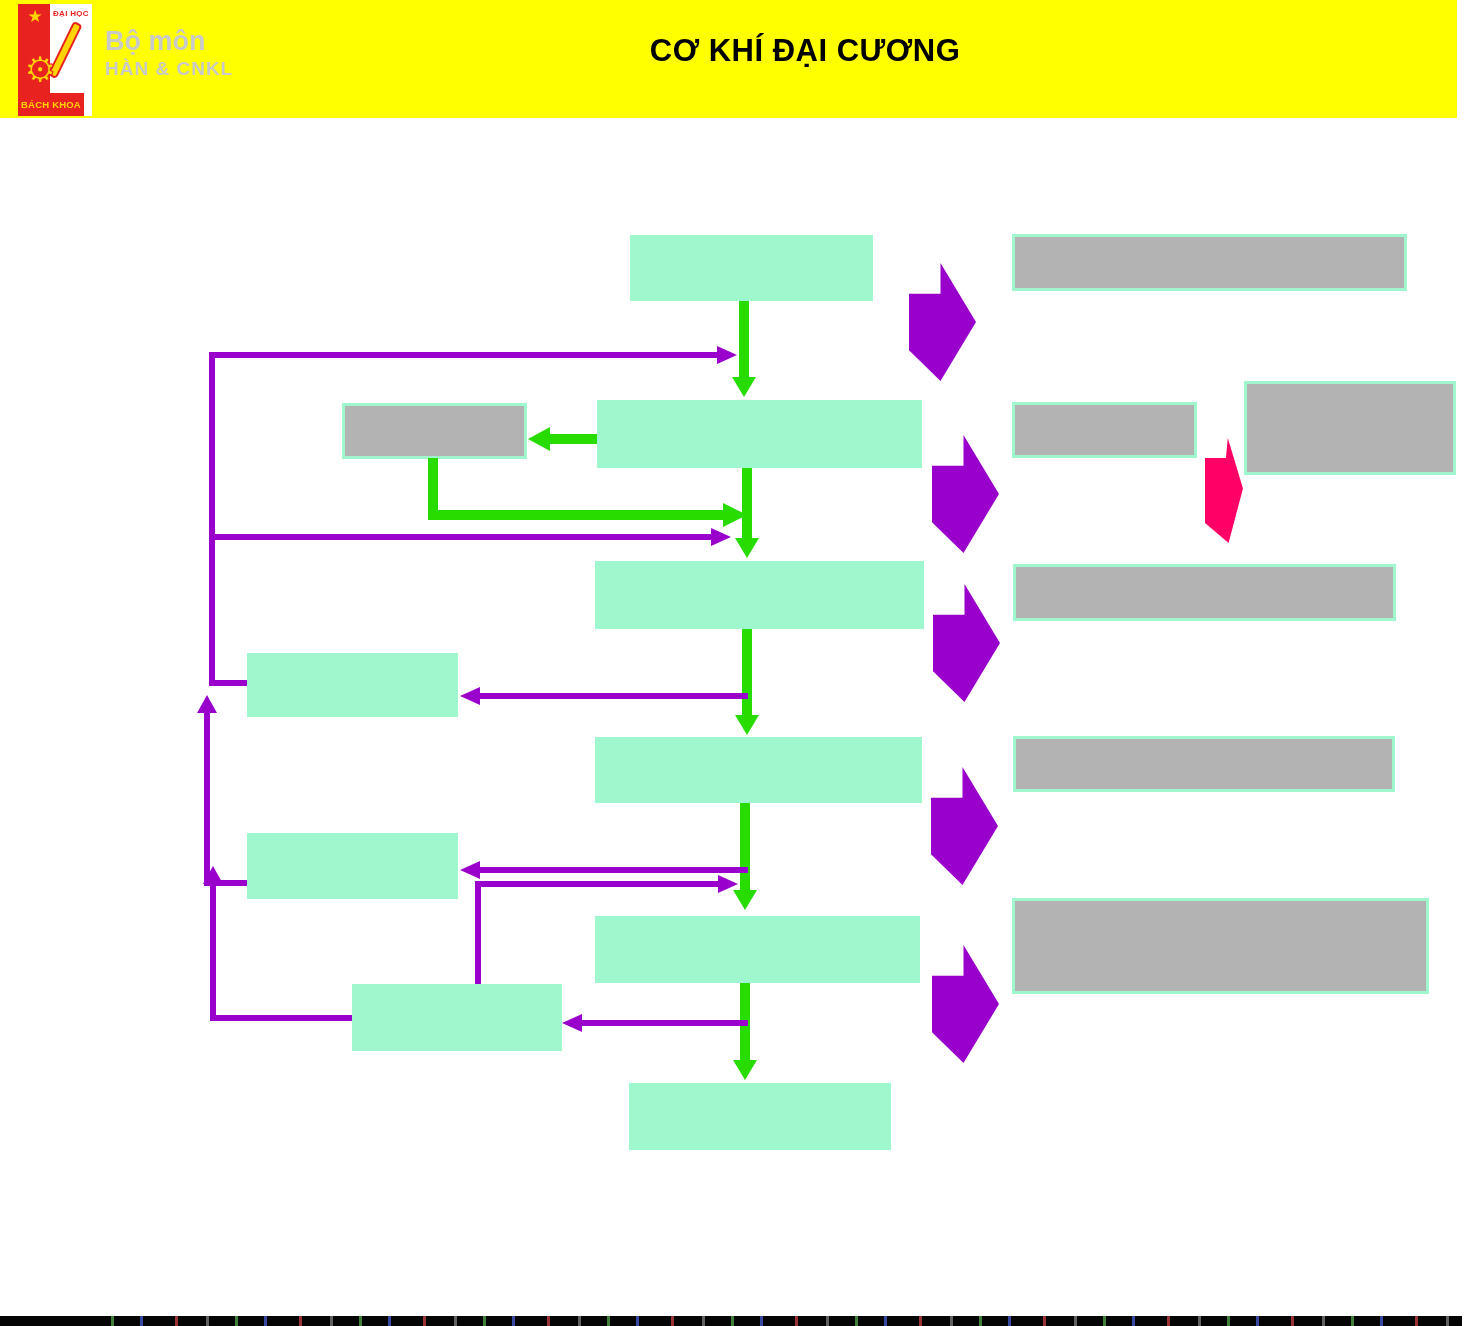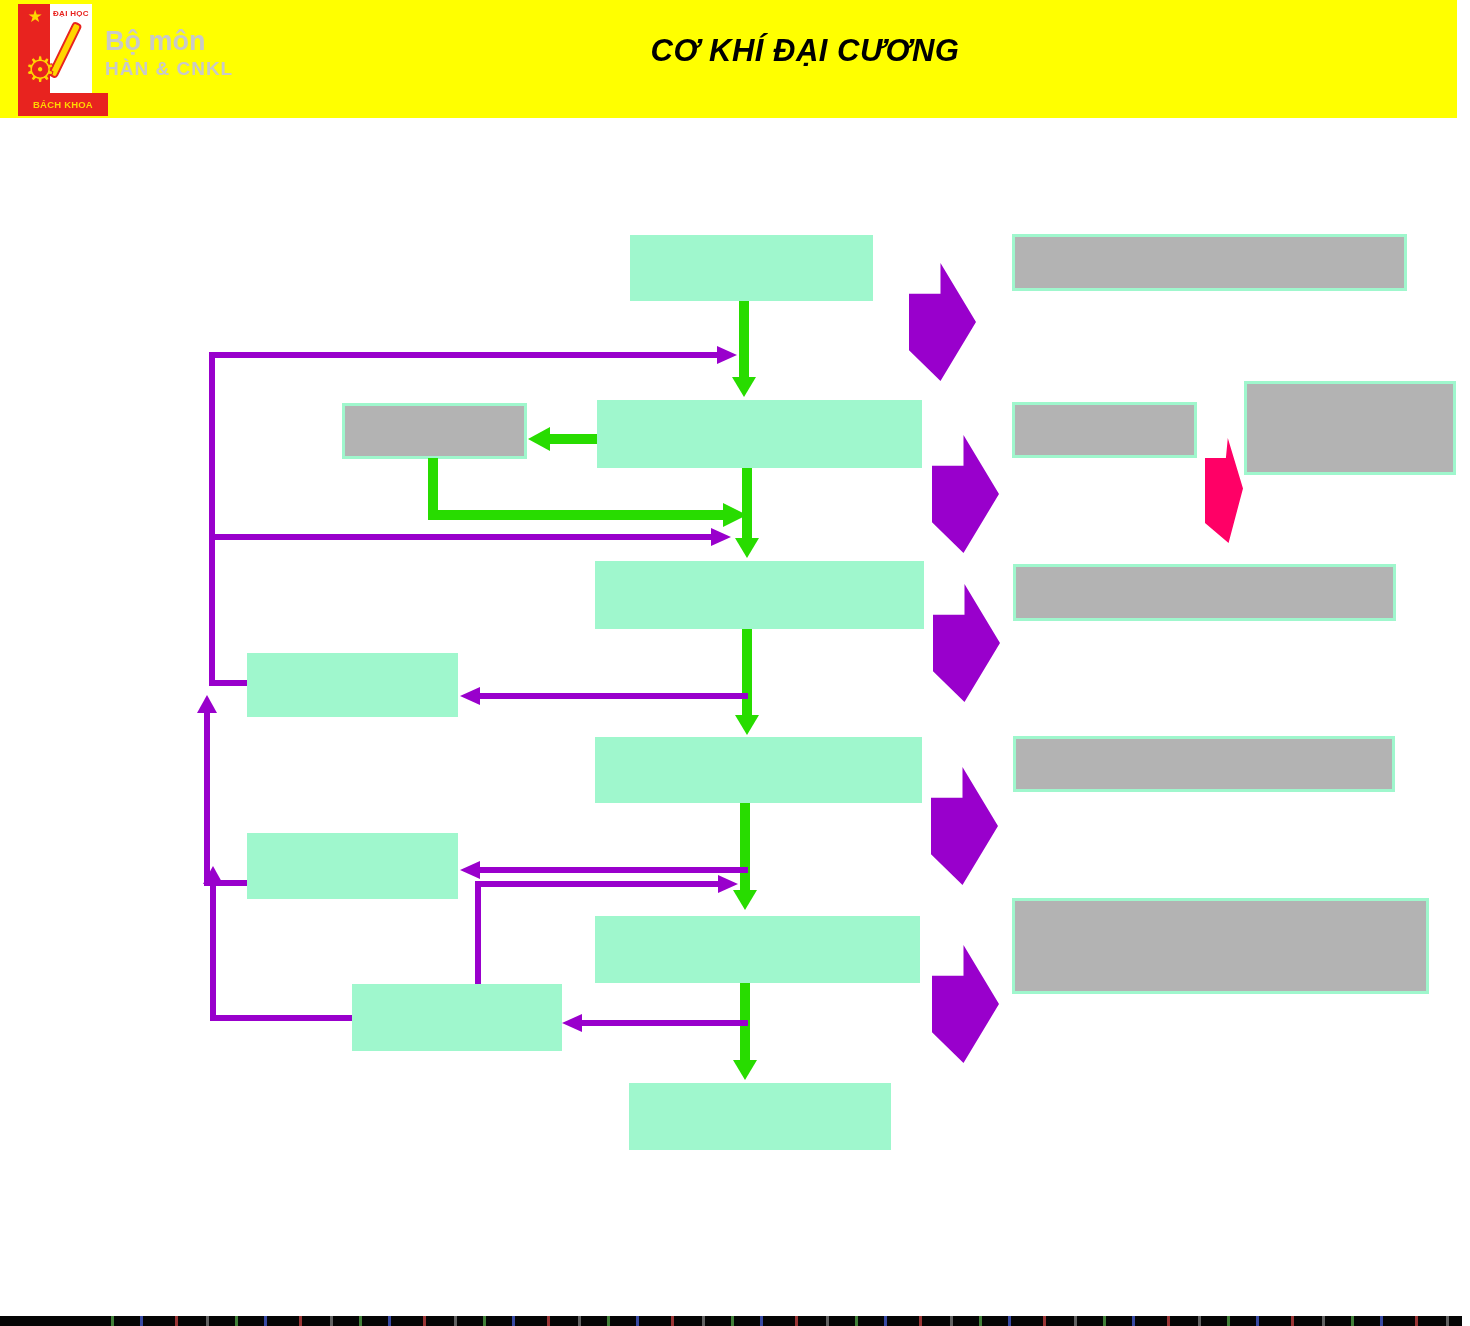--- a/index.html
+++ b/index.html
@@ -7,34 +7,34 @@
     position:relative;width:1470px;height:1326px;background:#fff;overflow:hidden;
     font-family:"Liberation Sans",sans-serif;
   }
   
   .header{position:absolute;left:0;top:0;width:1457px;height:118px;background:var(--header-bg);}
   .dept{position:absolute;left:105px;top:15px;width:220px;text-align:left;
         font-weight:bold;color:var(--dept-text);line-height:1.18;margin-top:11px;}
   .dept .l1{font-size:27px;}
   .dept .l2{font-size:19px;letter-spacing:1px;}
   .slide-title{position:absolute;left:560px;top:33px;width:490px;text-align:center;
-        font-size:31px;font-weight:bold;color:var(--title-text);letter-spacing:.5px;font-style:italic;}
+        font-size:31px;font-weight:bold;color:var(--title-text);letter-spacing:.5px;}
   
   .logo{position:absolute;left:18px;top:4px;width:74px;height:112px;background:#fff;}
   .logo .red-col{position:absolute;left:0;top:0;width:32px;height:89px;background:var(--logo-red);}
   .logo .star{position:absolute;left:4px;top:2px;width:26px;text-align:center;
         color:var(--logo-gold);font-size:17px;}
   .logo .univ{position:absolute;left:32px;top:5px;width:42px;text-align:center;
         color:var(--logo-red);font-size:8px;font-weight:bold;letter-spacing:.3px;}
   .logo .gear{position:absolute;left:6px;top:48px;font-size:36px;color:var(--logo-gold);
         -webkit-text-stroke:1px var(--logo-red);line-height:1;}
   .logo .compass{position:absolute;left:42px;top:16px;width:6px;height:56px;
         background:var(--logo-gold);border:2px solid var(--logo-red);border-radius:4px;
         transform:rotate(26deg);}
-  .logo .band{position:absolute;left:0;top:89px;width:90px;height:23px;background:var(--logo-red);
+  .logo .band{position:absolute;left:0;top:89px;width:66px;height:23px;background:var(--logo-red);
         color:var(--logo-gold);font-size:9.5px;font-weight:bold;text-align:center;line-height:23px;
         letter-spacing:.2px;}
   
   .box-mint{position:absolute;background:var(--mint);}
   .box-gray{position:absolute;background:var(--gray);border:3px solid var(--mint);box-sizing:border-box;}
   .gline{position:absolute;background:var(--green);}
   .pline{position:absolute;background:var(--purple);}
   .head{position:absolute;}
   .head.g{background:var(--green);}
   .head.p{background:var(--purple);}

